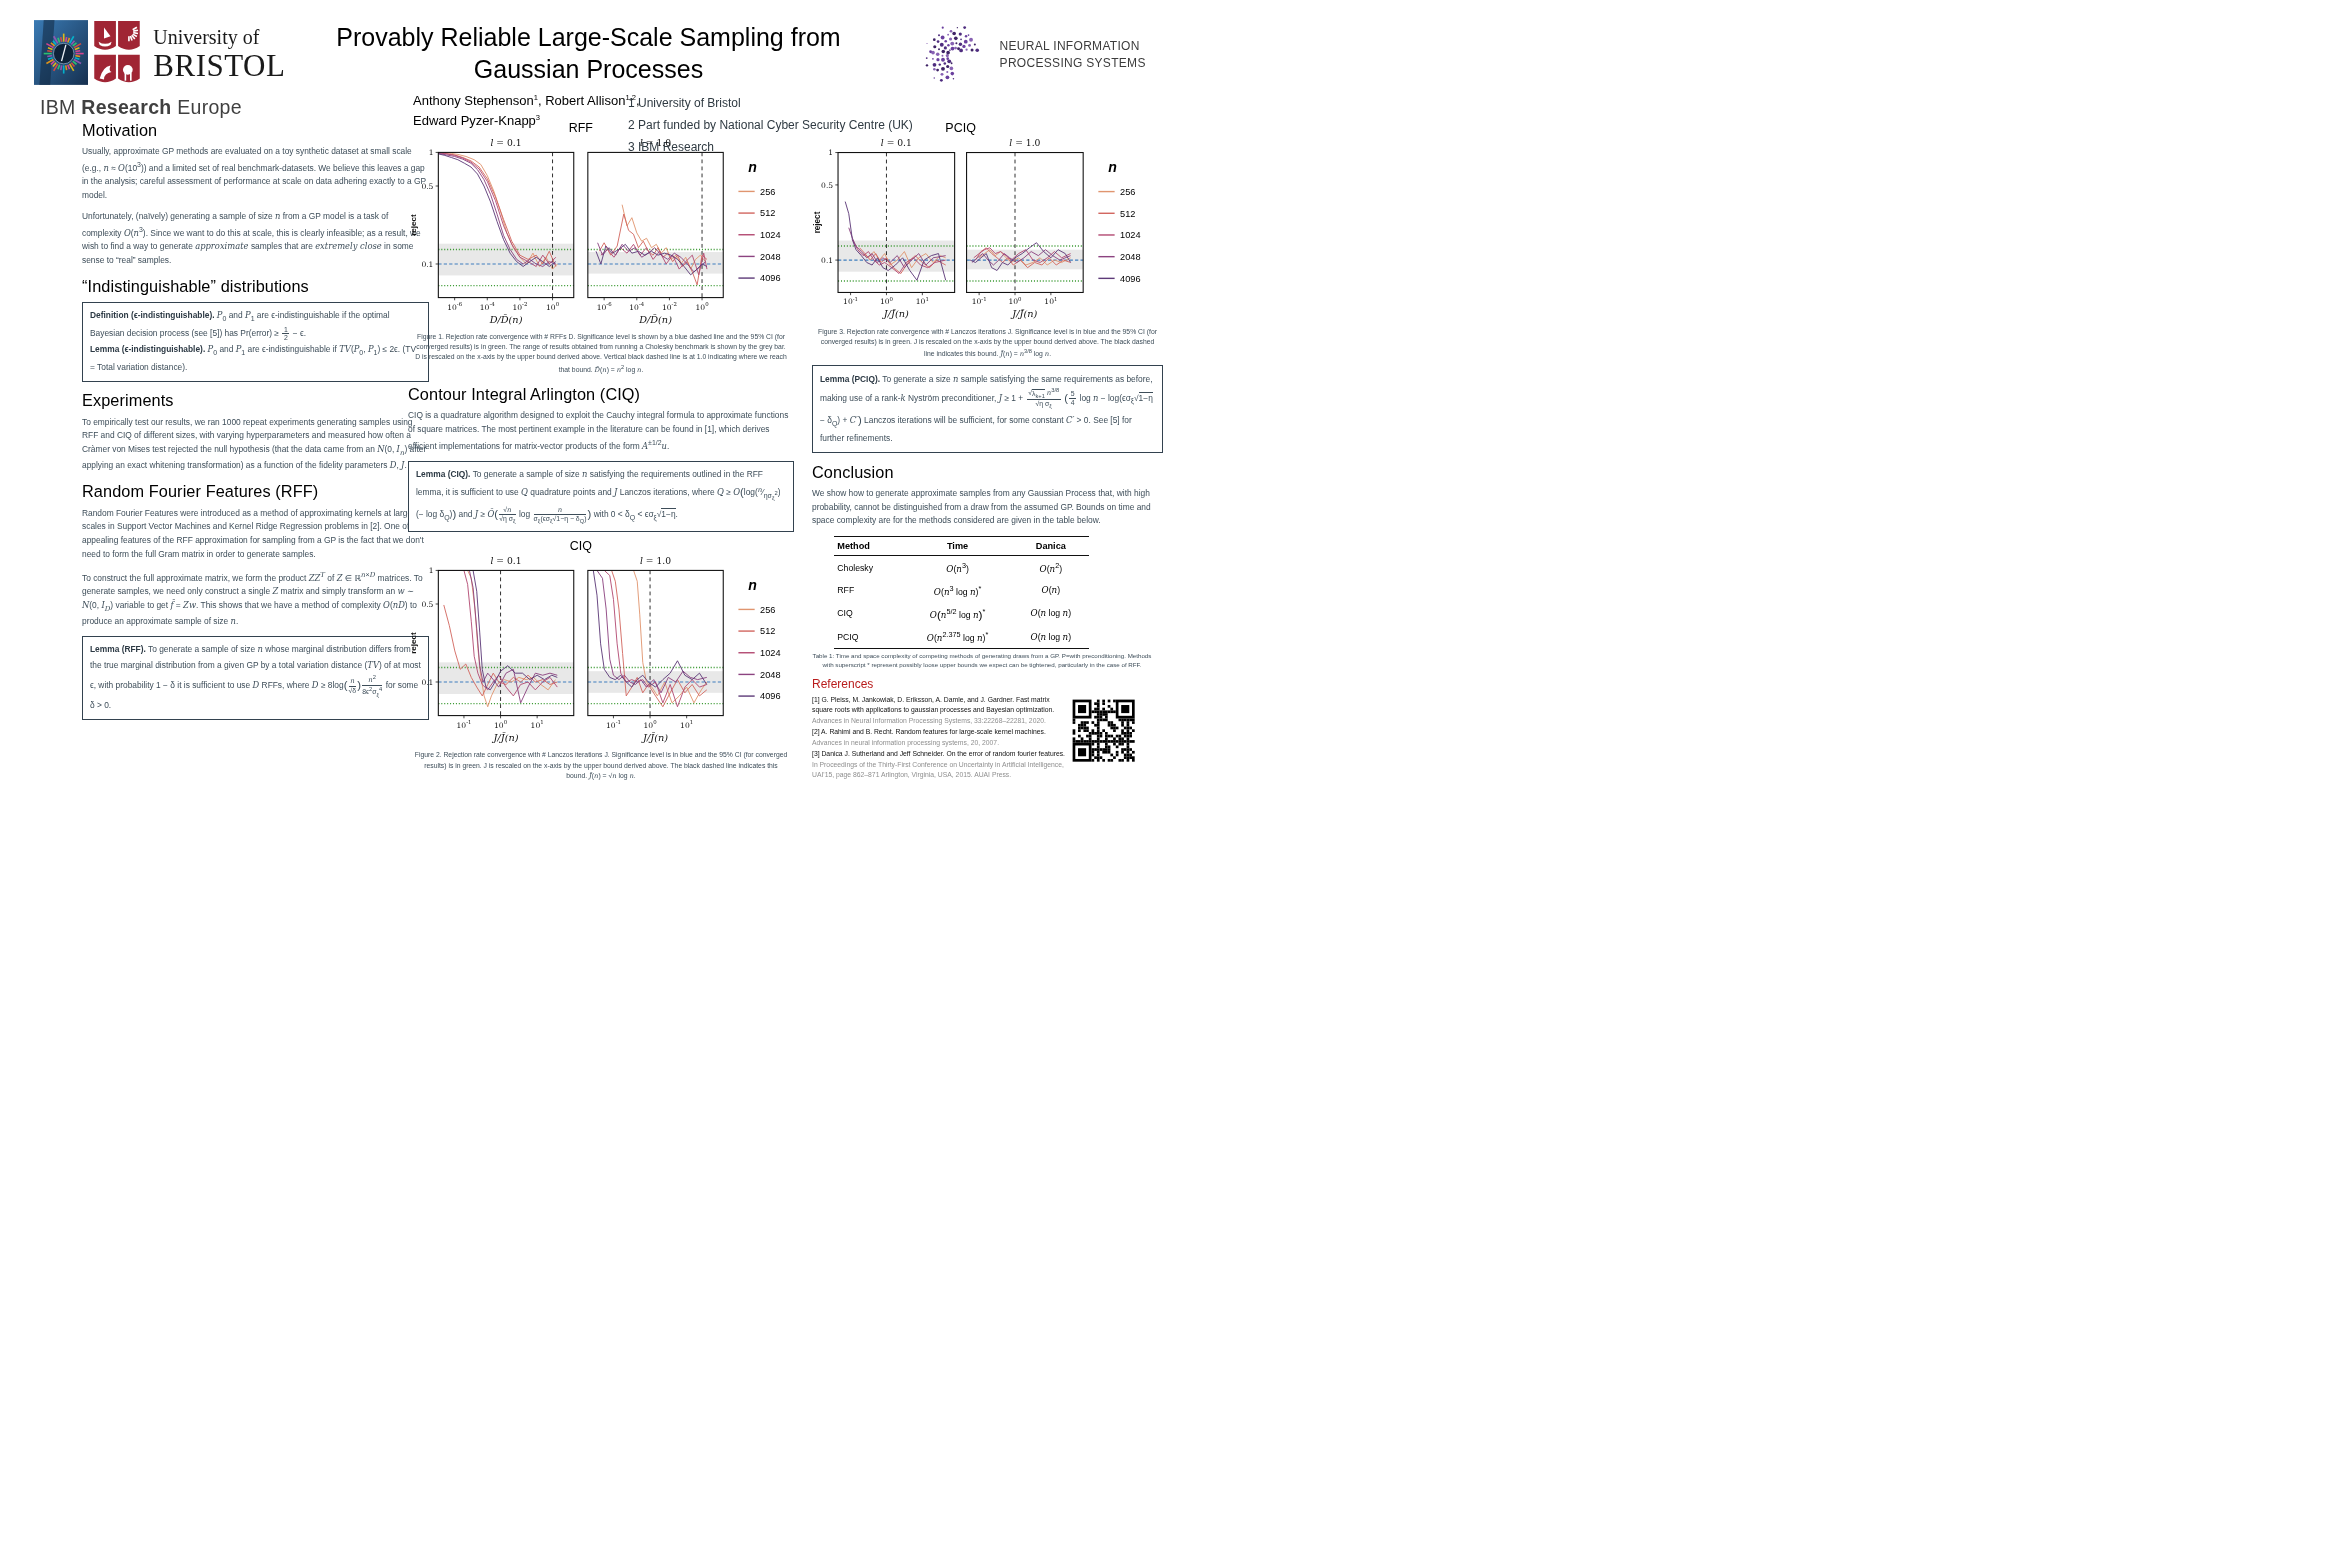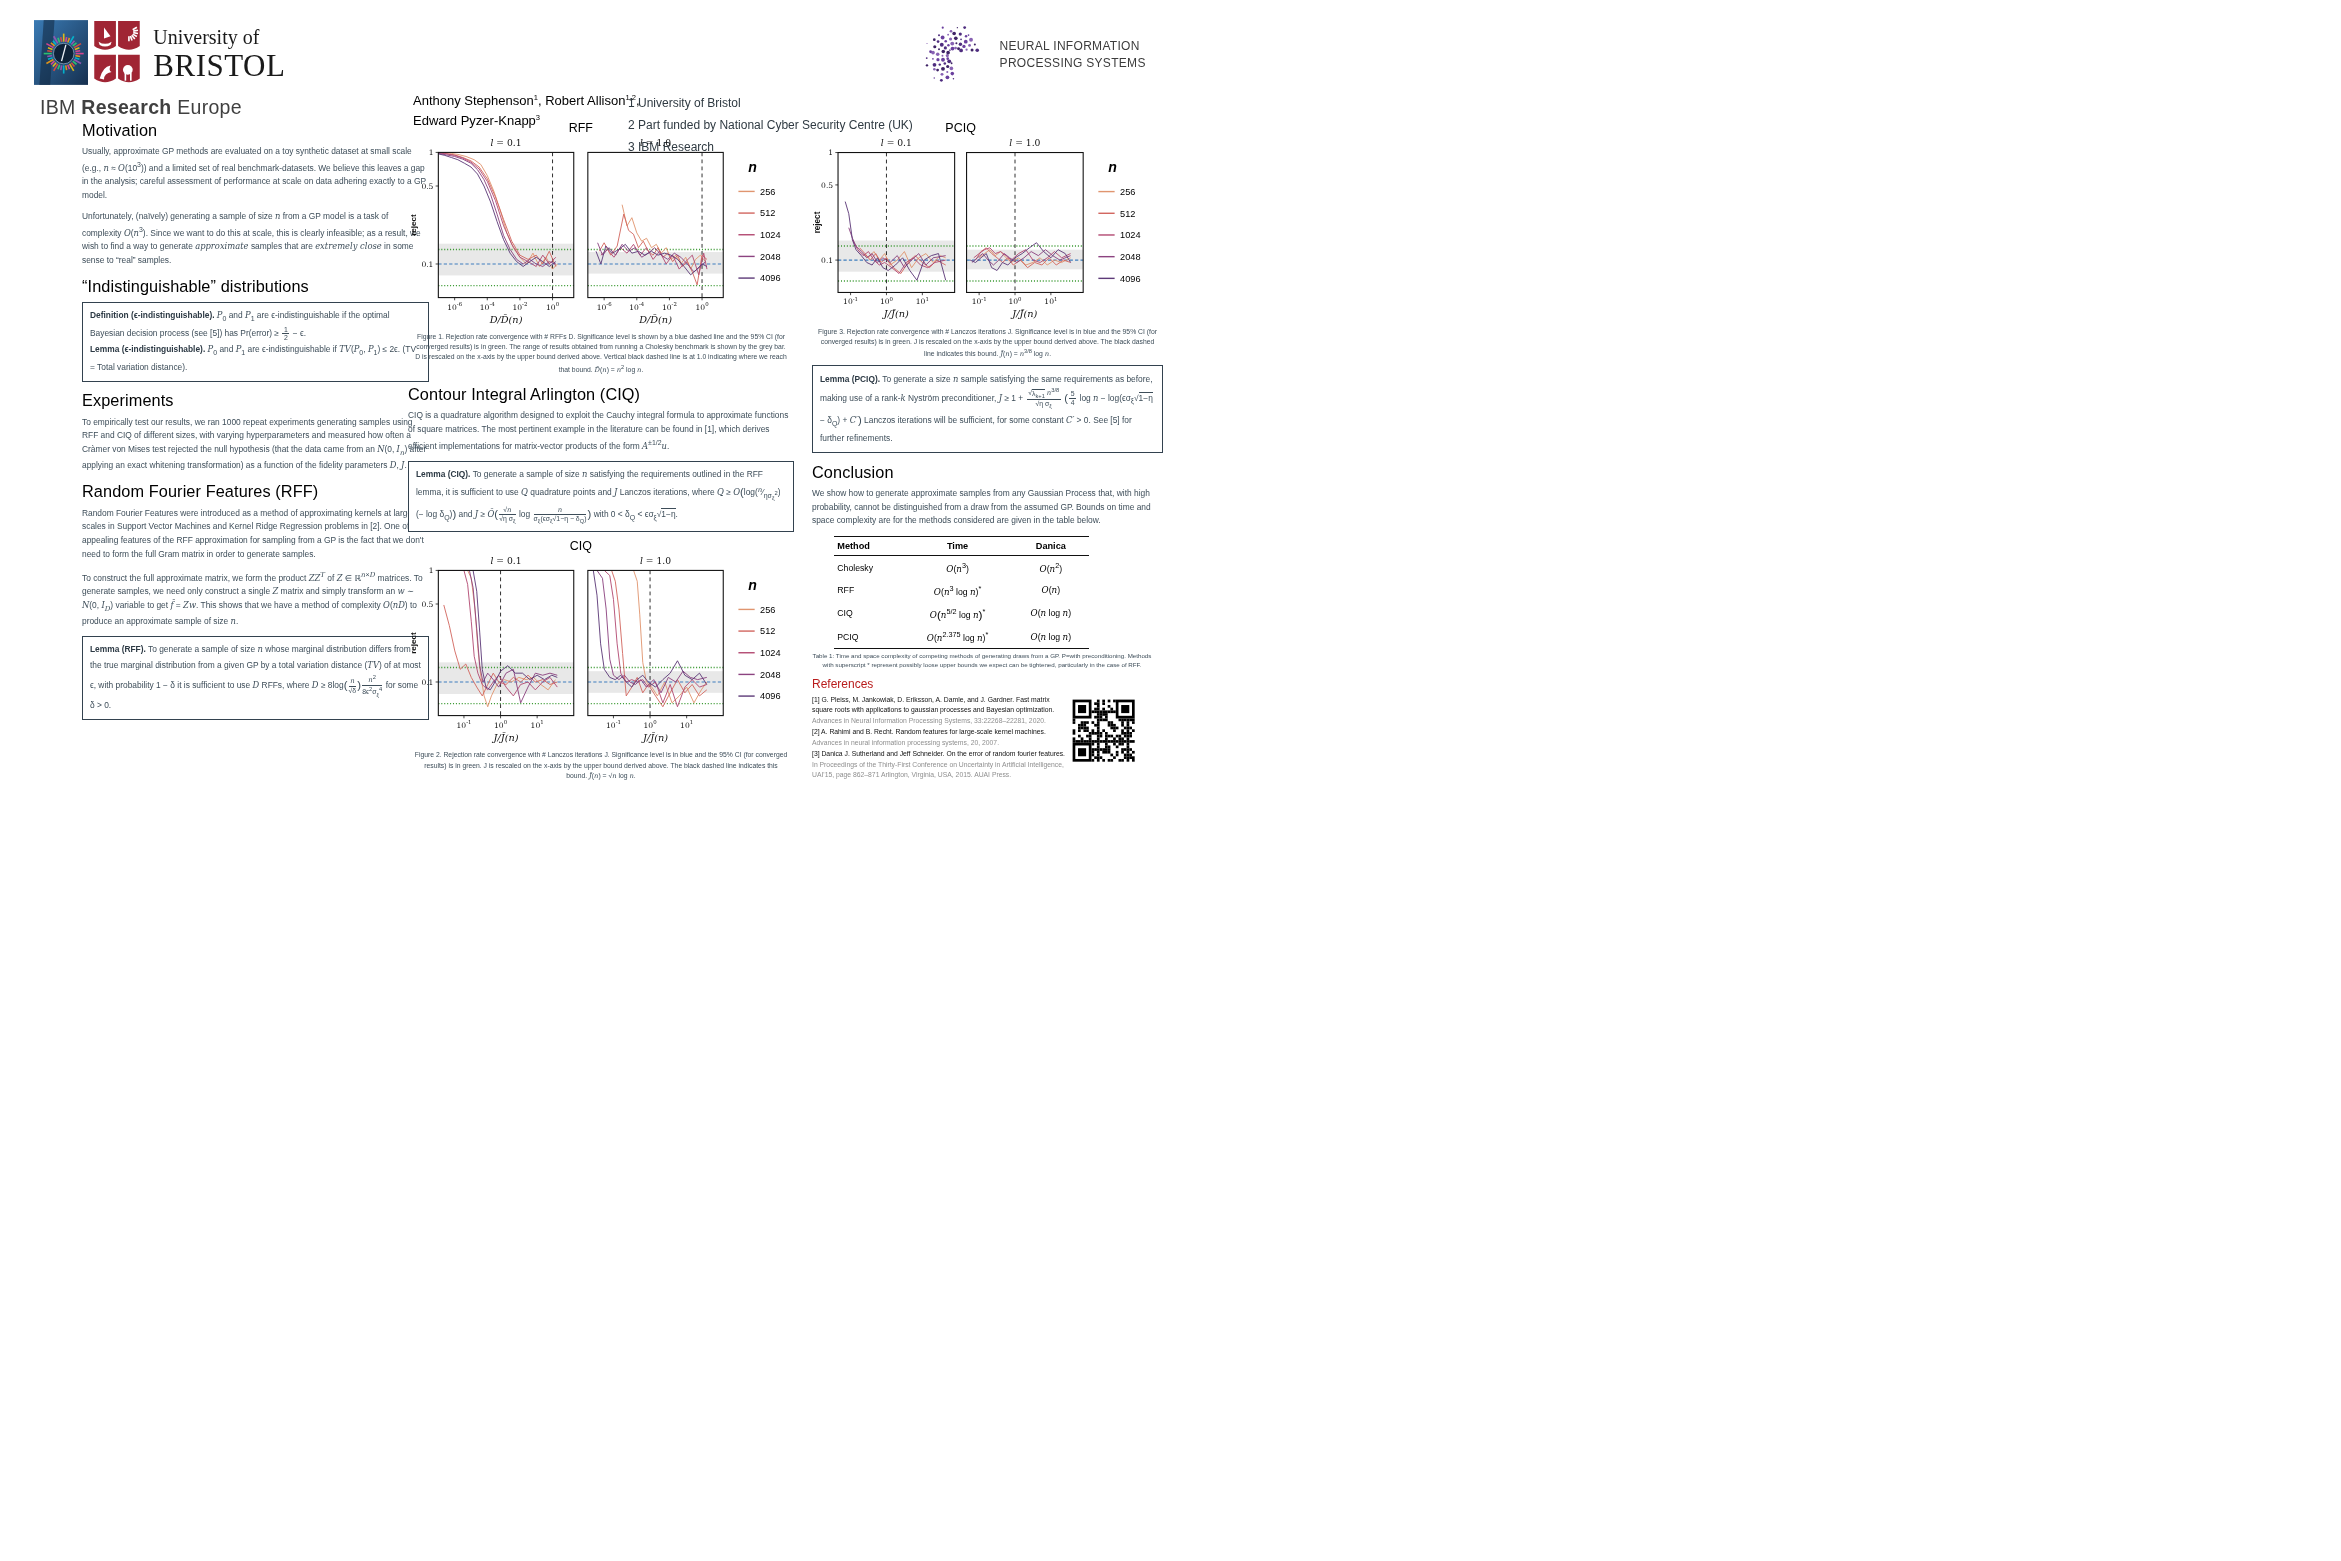--- a/index.html
+++ b/index.html
@@ -124,20 +124,21 @@
         <rect x="58" y="98" width="3" height="14" fill="#fff"></rect>
         <rect x="68" y="98" width="3" height="14" fill="#fff"></rect>
       </svg>
     <div class="uob-text">
       <div class="l1">University of</div>
       <div class="l2">BRISTOL</div>
     </div>
   </div>
   <div class="ibm-line">IBM <b>Research</b> Europe</div>
 
+  <div class="title">Provably Reliable Large-Scale Sampling from Gaussian Processes</div>
   <div class="authors">Anthony Stephenson<sup>1</sup>, Robert Allison<sup>1,2</sup>,<br>Edward Pyzer-Knapp<sup>3</sup></div>
   <div class="affils" id="affils">
       <div>1 University of Bristol</div>
       <div>2 Part funded by National Cyber Security Centre (UK)</div>
       <div>3 IBM Research</div>
     </div>
 
   <div class="neurips">
     <svg id="neurips-swirl" width="70" height="81" viewBox="0 0 130 150">
         <circle cx="58.33945880459835" cy="119.84017731985331" r="1.4" fill="#4f2d7f"></circle>

